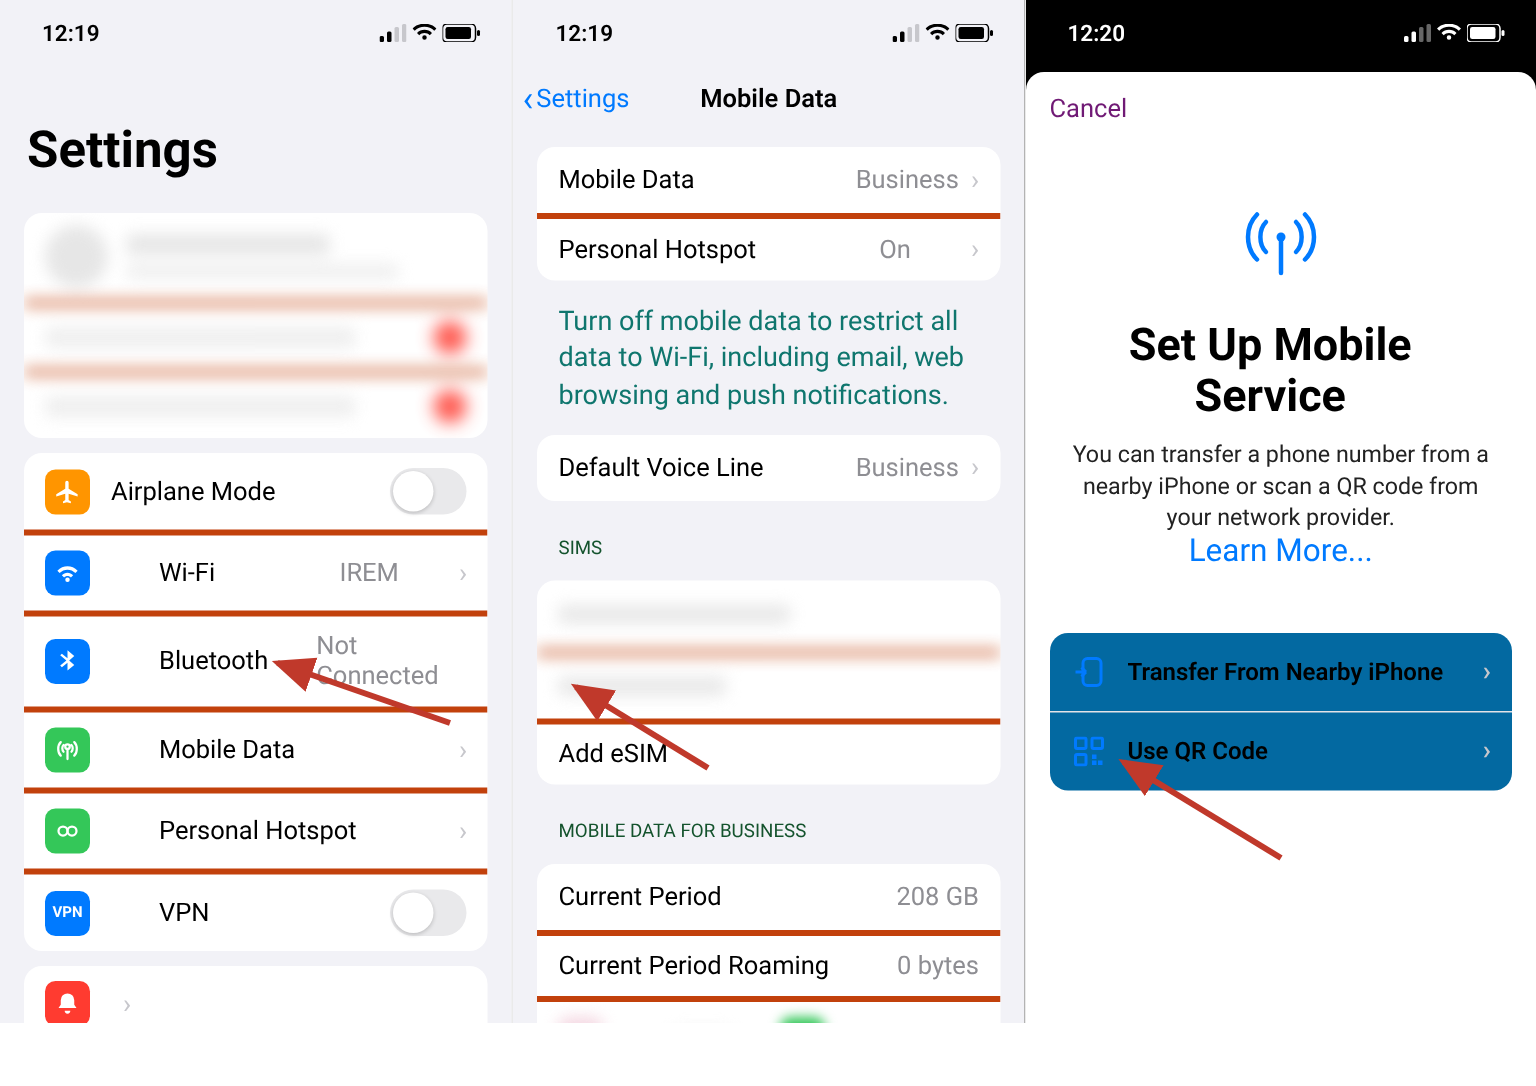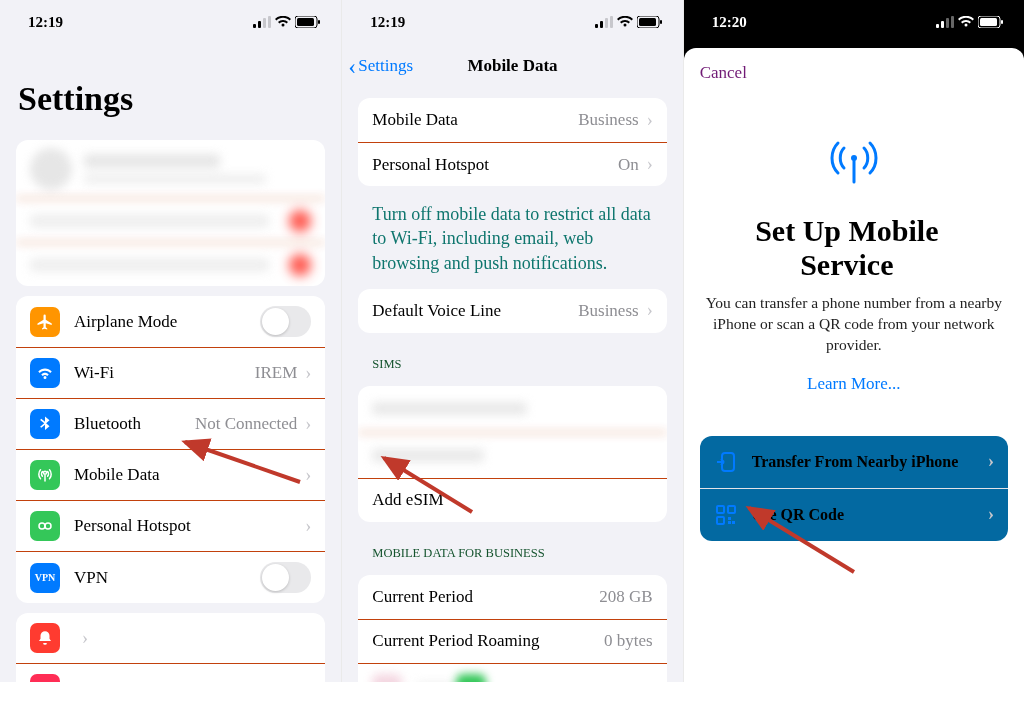--- a/index.html
+++ b/index.html
@@ -12,21 +12,20 @@
     overflow: hidden;
   }
   .phone {
     width: 341.33px;
     height: 682px;
     background: #f2f2f7;
     display: flex;
     flex-direction: column;
     position: relative;
     overflow: hidden;
-    font-family: Liberation Serif, serif;
   }
   .phone + .phone { border-left: 1px solid #eaeaea; }
   .status-bar {
     height: 44px;
     display: flex;
     justify-content: space-between;
     align-items: center;
     padding: 0 20px 0 28px;
     font-size: 15px;
     font-weight: 600;
@@ -64,21 +63,21 @@
     overflow:hidden;
   }
   .row {
     min-height:44px;
     display:flex;
     align-items:center;
     padding: 10px 14px 10px 14px;
     font-size:17px;
     position:relative;
   }
-  .row + .row { border-top:1px solid #c2410c; }
+  .row + .row { border-top:4px solid #c2410c;gap:32px; }
   .row .label { flex:1; color:#000; }
   .row .detail { color:#8e8e93; font-size:17px; }
   .row .chev-right { color:#c7c7cc; font-size:18px; margin-left:8px; }
   .row .icon-box {
     width:30px; height:30px; border-radius:7px;
     display:flex; align-items:center; justify-content:center;
     margin-right:14px; flex-shrink:0;
   }
   .row .icon-box svg { width:18px; height:18px; fill:#fff; }
   .toggle {
@@ -134,22 +133,21 @@
   }
   .sheet-title {
     font-size:30px; font-weight:700; text-align:center;
     padding: 22px 44px 12px 30px; line-height:1.12;
   }
   .sheet-desc {
     font-size:15.5px; color:#222; text-align:center;
     padding: 0 22px; line-height:1.35;
   }
   .learn-more {
-    color:#007aff; font-size:17px; text-align:center;
-    margin-top:18px;
+    color:#007aff; font-size:21px; text-align:center;
   }
   .option-group {
     margin: 42px 16px 0 16px;
     background:#0369a1; border-radius:12px;
     overflow:hidden;
   }
   .option-row {
     display:flex; align-items:center;
     padding:14px 14px; font-size:16px; font-weight:600;
     position:relative;

